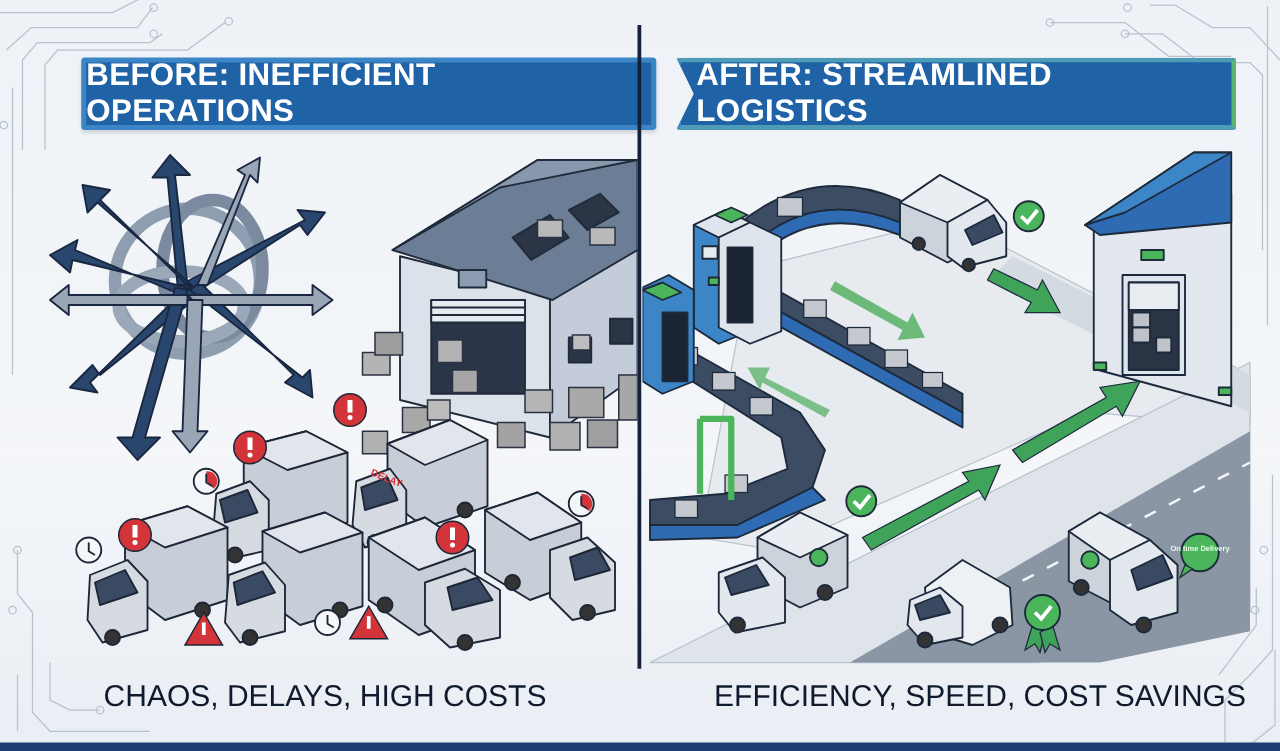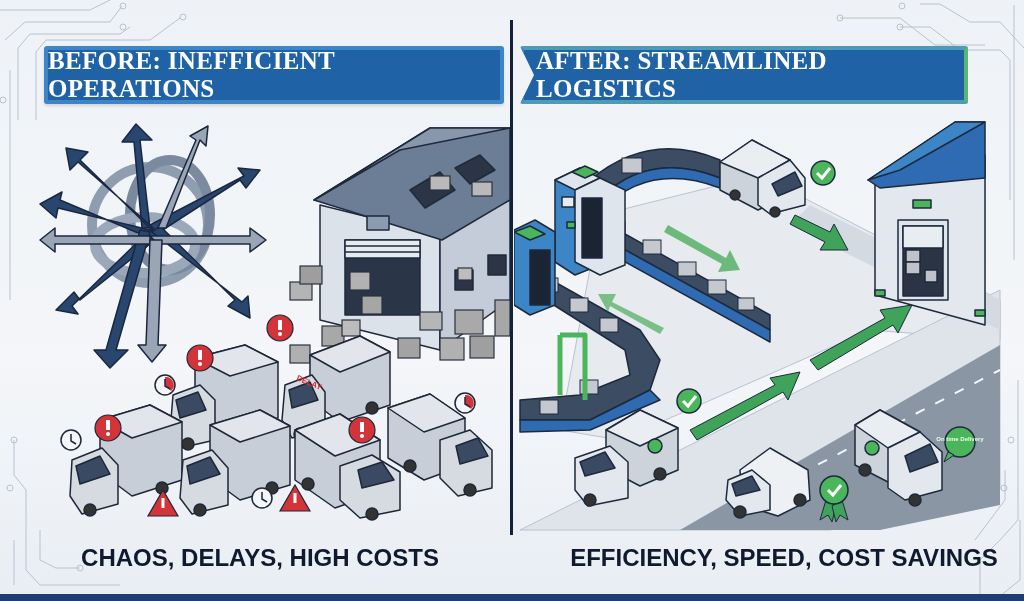--- a/index.html
+++ b/index.html
@@ -18,21 +18,22 @@
     background: #14213a;
   }
   .bottom-bar {
     position: absolute; left: 0; bottom: 0; width: 1024px; height: 7px;
     background: #1d3d73;
   }
   .banner {
     position: absolute; top: 46px; height: 58px;
     display: flex; align-items: center; justify-content: center;
     color: #ffffff; font-weight: 700; font-size: 25px; letter-spacing: 0.3px;
-    font-family: Liberation Serif, serif;
+    font-family: Liberation Sans, sans-serif;
+    margin-left: 21px;
   }
   .banner-before {
     left: 44px; width: 460px;
     background: #1f62a6;
     border: 4px solid #3c86c8;
     border-radius: 3px;
     box-shadow: 0 2px 3px rgba(0,0,0,0.12);
   }
   .banner-after {
     left: 520px; width: 448px;
@@ -42,21 +43,21 @@
     border-top-color: #4c9cb8;
     border-bottom-color: #4c9cb8;
     border-radius: 3px;
     box-shadow: 0 2px 3px rgba(0,0,0,0.12);
     clip-path: polygon(0 0, 100% 0, 100% 100%, 0 100%, 14px 50%);
     padding-left: 12px;
   }
   .caption {
     position: absolute; top: 540px; height: 36px;
     display: flex; align-items: center; justify-content: center;
-    color: #101a2e; font-weight: 700; font-size: 24px;
+    color: #101a2e; font-weight: 400; font-size: 24px;
     font-family: "Liberation Sans", "DejaVu Sans", sans-serif;
   }
   .caption-before { left: 60px; width: 400px; }
   .caption-after { left: 540px; width: 430px; margin-left: 29px; }
   svg.art { position: absolute; left: 0; top: 0; }
   .bubble-text { font-size: 6px; fill: #e8ffe8; font-weight: 700; }
 </style>
 </head>
 <body>
 

